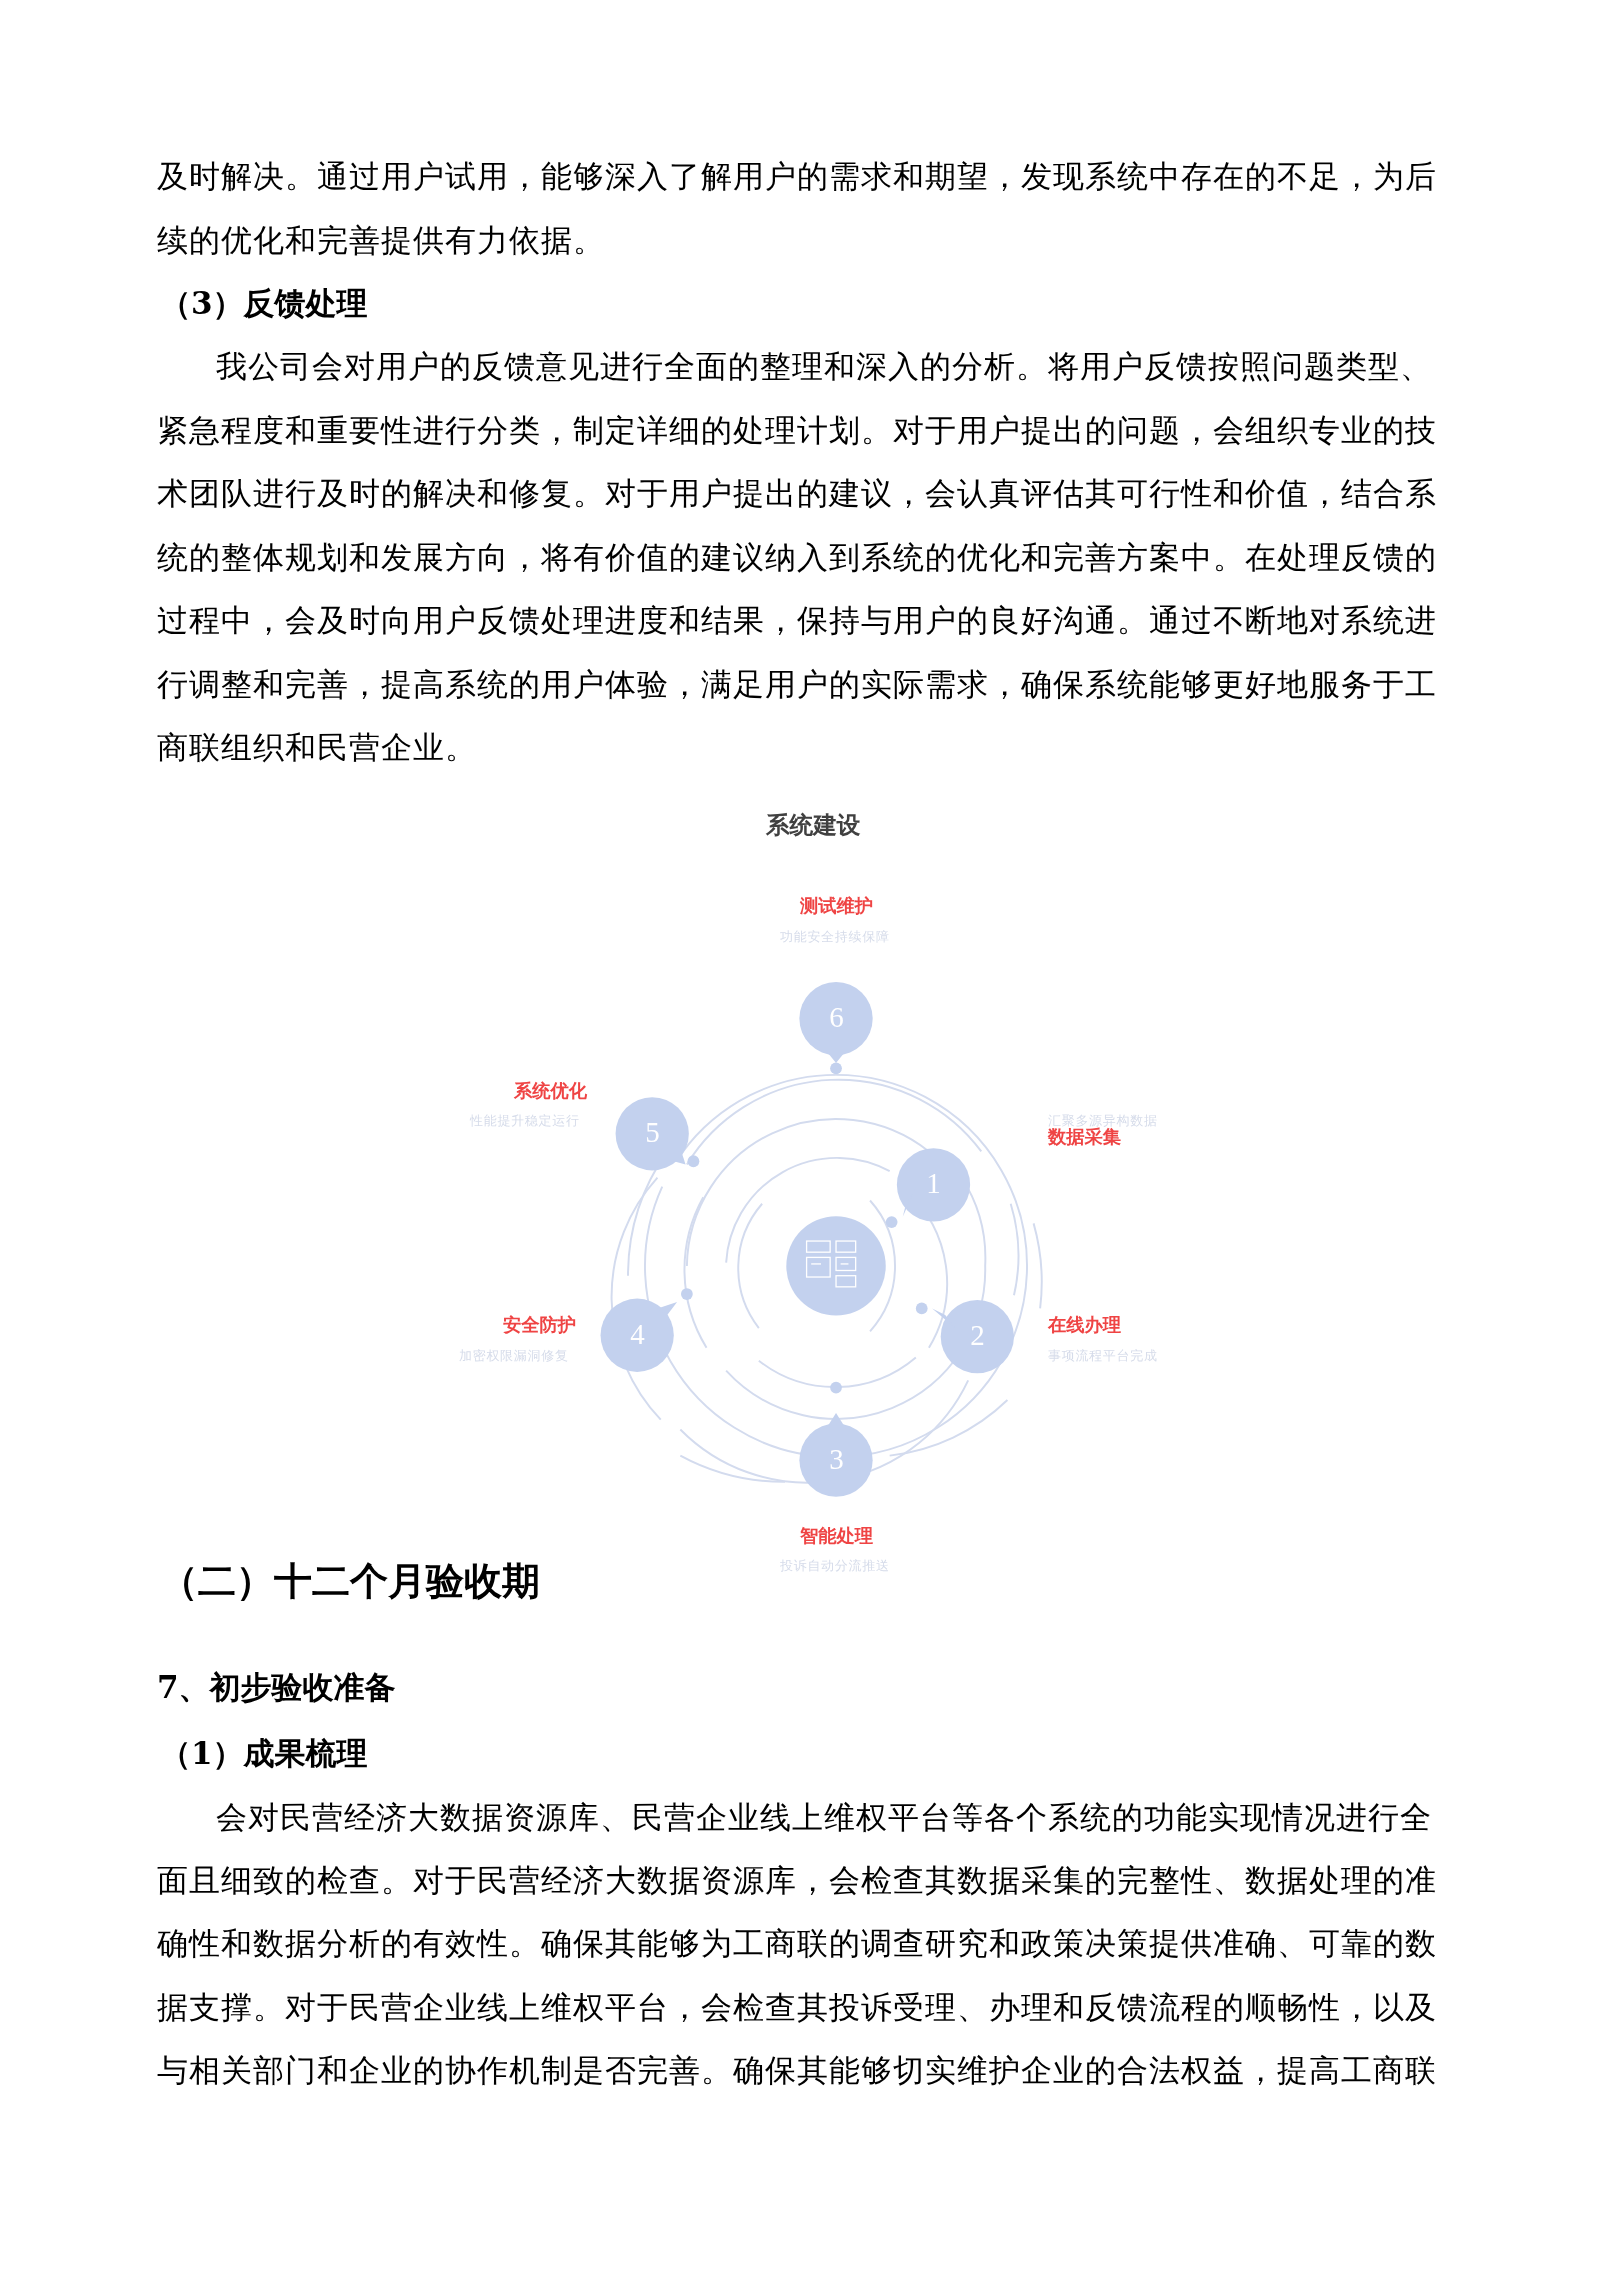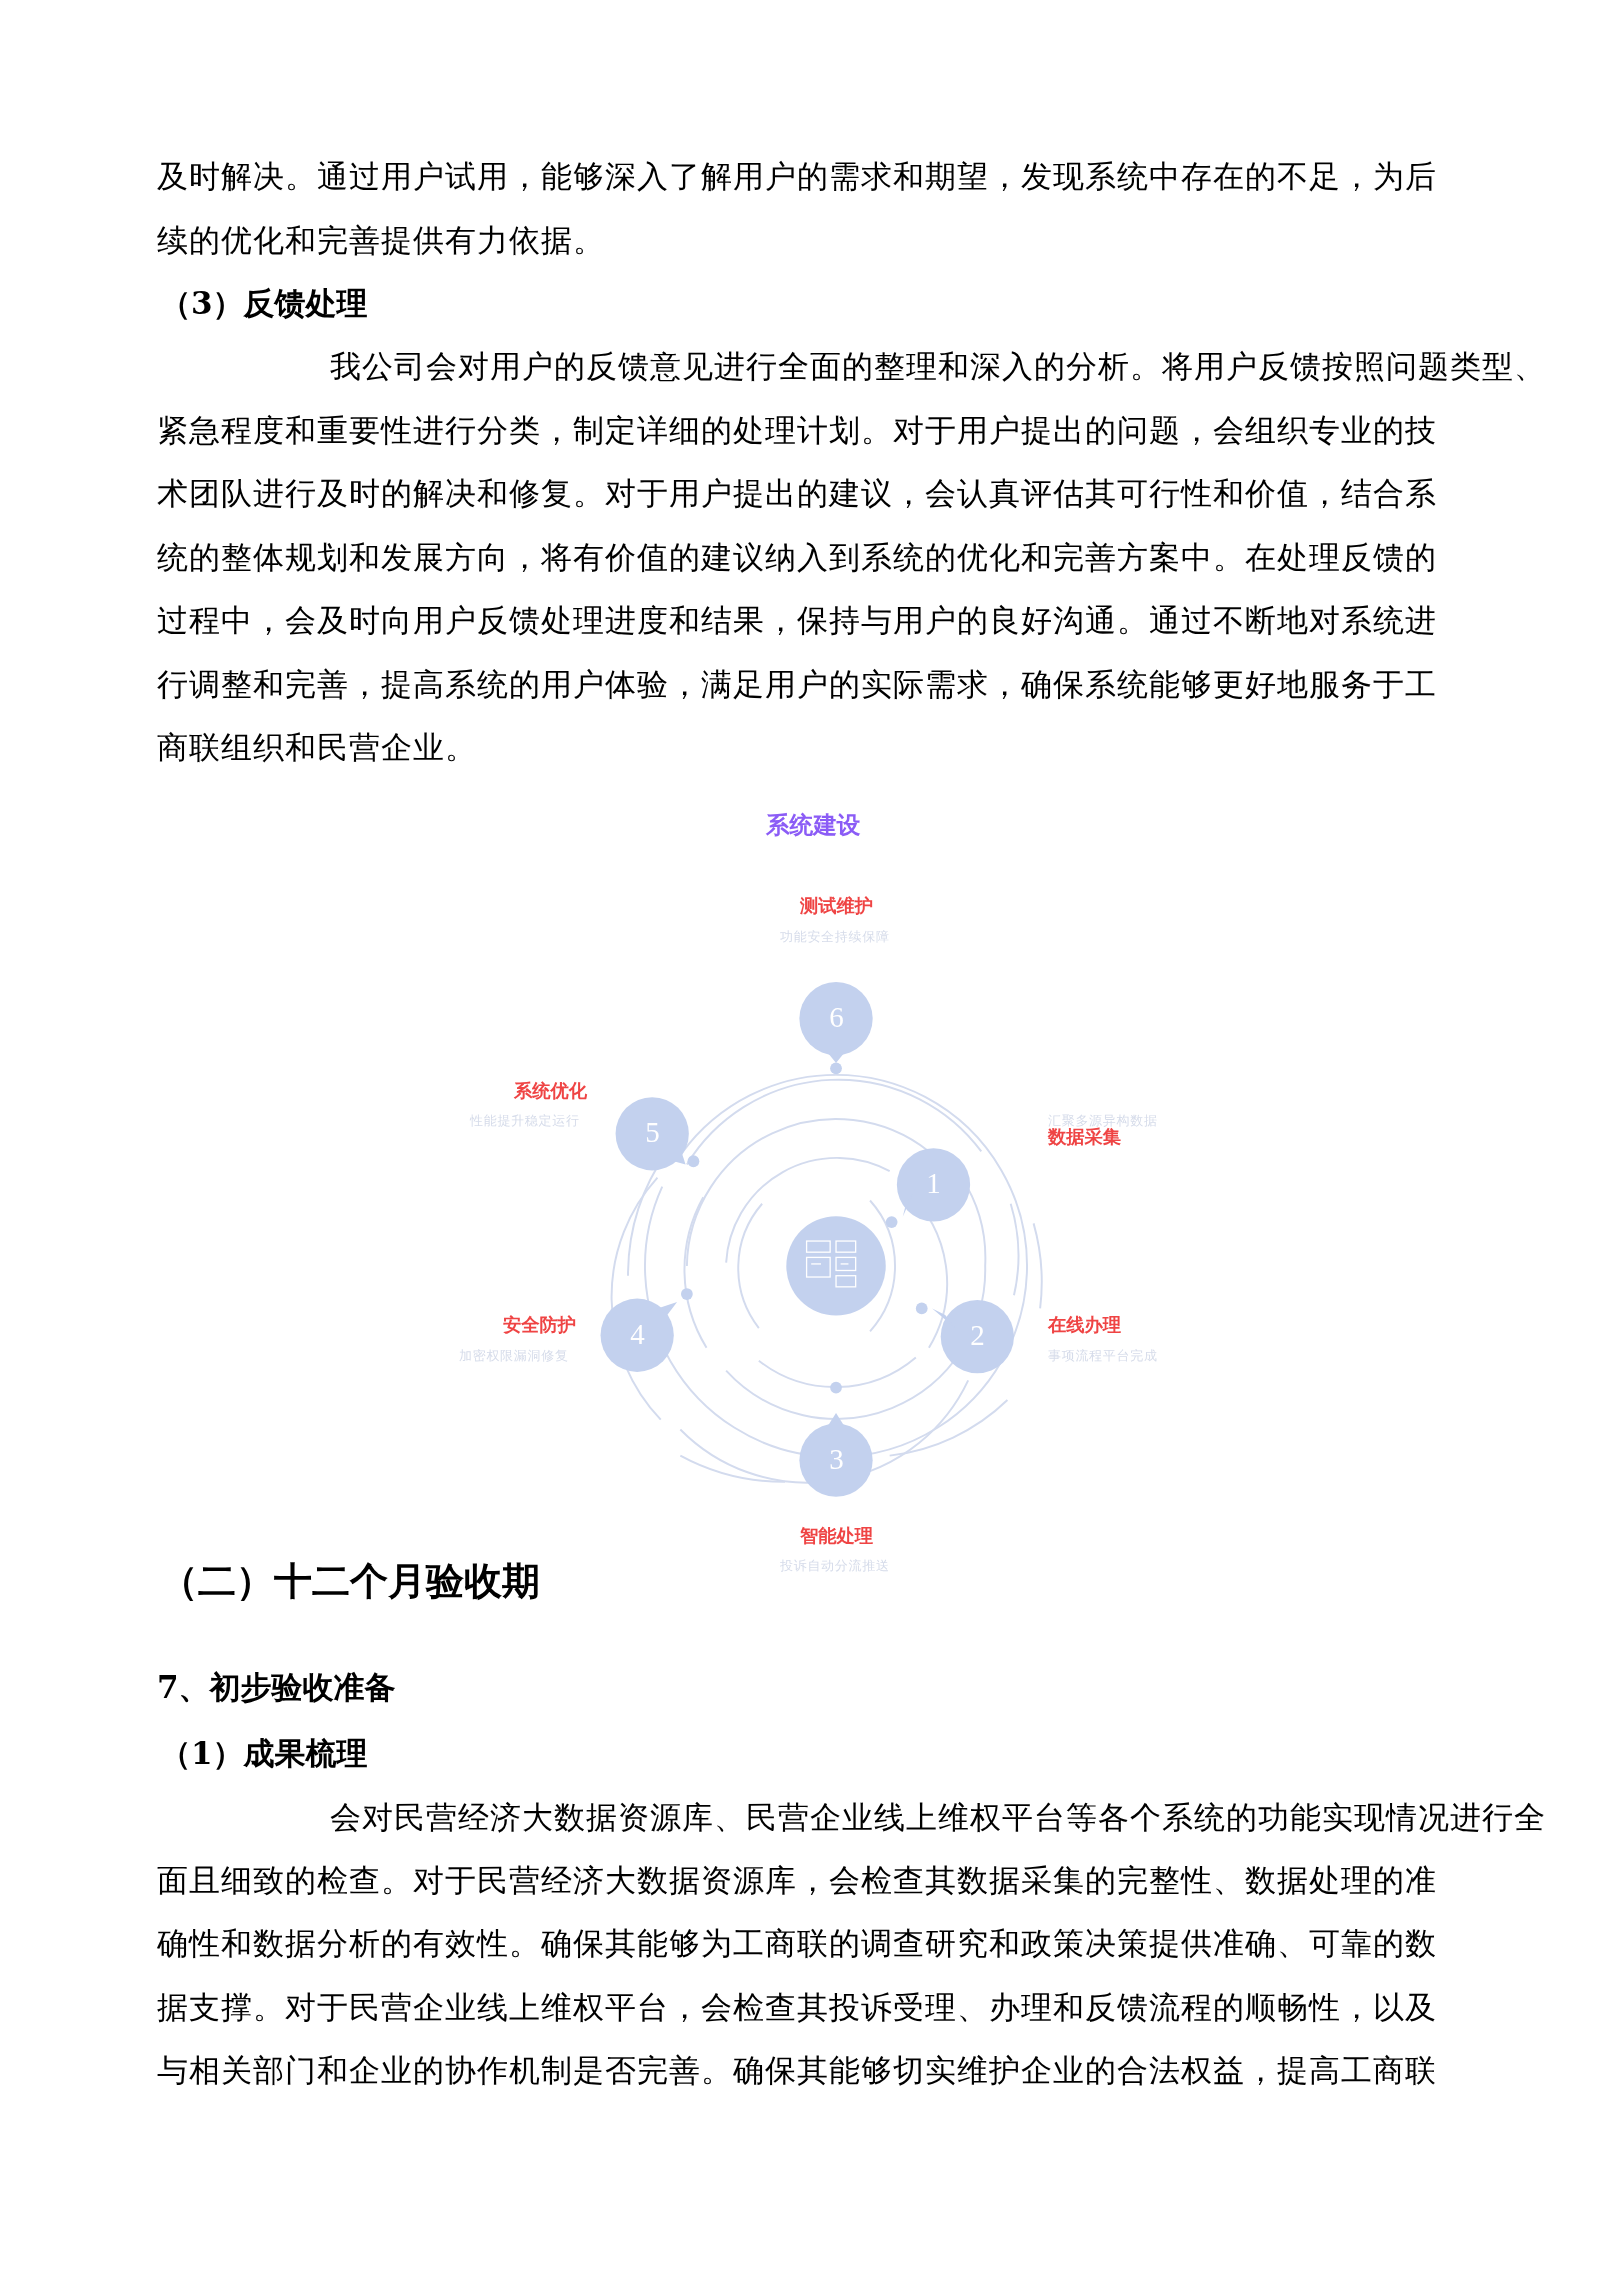--- a/index.html
+++ b/index.html
@@ -1,26 +1,26 @@
 <!DOCTYPE html>
 <html style="font-size:10.5px"><head>
 <meta charset="utf-8">
 <style>
   html, body { margin: 0; padding: 0; background: #ffffff; }
   body { width: 1623px; height: 2295px; position: relative; overflow: hidden;
          font-family: "DejaVu Serif", "Liberation Serif", serif; color: #000; }
   .line { position: absolute; left: 157px; width: 1315px; font-size: 31px; line-height: 39px;
           white-space: nowrap; letter-spacing: 1px; }
-  .indent { left: 231px; text-align: right; }
+  .indent { left: 216px; }
   .sub { font-weight: bold; left: 160px; letter-spacing: 0; }
   .h2 { position: absolute; left: 160px; font-size: 38px; font-weight: bold; white-space: nowrap; }
   .h3 { position: absolute; left: 157px; font-size: 31px; font-weight: bold; white-space: nowrap; }
   .diagram { position: absolute; left: 0; top: 0; width: 1623px; height: 2295px; pointer-events: none; }
   .dlabel { position: absolute; white-space: nowrap; color: #c3cfe9; font-family: "DejaVu Sans", sans-serif; }
-  .dtitle { font-size: 23.6px; font-weight: bold; color: #8b5cf6; }
+  .dtitle { font-size: 23.6px; font-weight: bold; color: #404040; }
   .dname { font-size: 18.3px; font-weight: bold; color: #ef4444; }
   .ddesc { font-size: 13px; color: #d6dcea; letter-spacing: 0.7px; }
   .num { position: absolute; color: #fff; font-size: 29px; font-family: "Liberation Serif", serif;
          width: 73px; text-align: center; }
 </style>
 </head>
 <body>
 
 <div class="line" style="top:157px;">及时解决。通过用户试用，能够深入了解用户的需求和期望，发现系统中存在的不足，为后</div>
 <div class="line" style="top:221px;">续的优化和完善提供有力依据。</div>

